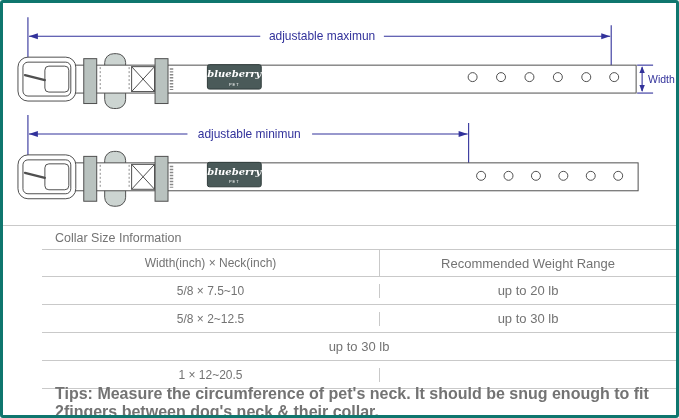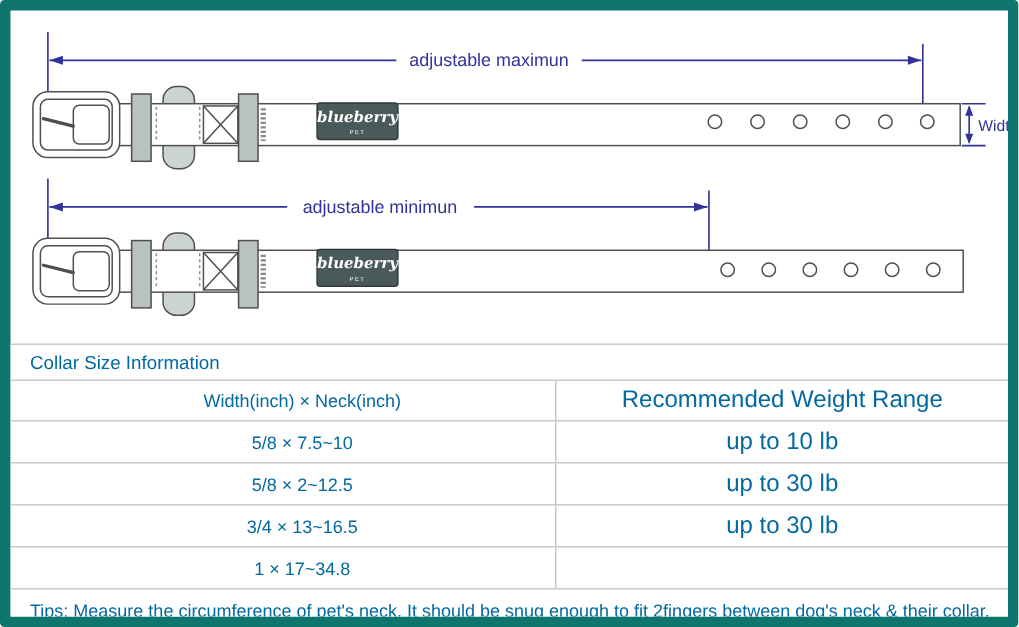--- a/index.html
+++ b/index.html
@@ -1,41 +1,41 @@
 <!DOCTYPE html>
 <html><head>
 <meta charset="utf-8">
 <style>
   html,body { margin:0; padding:0; background:#fff; }
   .stage {
     position:relative; width:679px; height:418px; box-sizing:border-box;
-    border:7px solid #0f766e; border-radius:3px; background:#fff; overflow:hidden;
+    border:3px solid #0f766e; border-radius:3px; background:#fff; overflow:hidden;
     font-family:"Liberation Sans", sans-serif;
   }
   svg.diagram { display:block; width:677px; height:222px; }
 
   
   .dimtext  { fill:#32329b; font:12px "Liberation Sans", sans-serif; }
   .widthtext{ fill:#32329b; font:10.5px "Liberation Sans", sans-serif; }
   .brandname{ fill:#ffffff; font:italic bold 10px "DejaVu Serif", serif; }
   .brandsub { fill:#ffffff; font:4px "Liberation Sans", sans-serif; letter-spacing:1px; }
 
   
   .sizetable { position:absolute; left:0; right:0; top:222px; border-top:1px solid #c9c9c9;
-               color:#0369a1; background:#fff; }
+               color:#737373; background:#fff;padding-left:39px; }
   .t-title { height:23px; display:flex; align-items:center; padding-left:13px;
              font-size:12.5px; border-bottom:1px solid #c9c9c9; }
   .trow { display:flex; border-bottom:1px solid #c9c9c9; }
   .trow .c1 { width:338px; box-sizing:border-box; border-right:1px solid #c9c9c9;
-              display:flex; align-items:center; justify-content:center; font-size:12px;margin-left:26px; }
-  .trow .c2 { flex:1; display:flex; align-items:center; justify-content:center; font-size:16px; }
+              display:flex; align-items:center; justify-content:center; font-size:12px; }
+  .trow .c2 { flex:1; display:flex; align-items:center; justify-content:center; font-size:13px; }
   .t-head { height:26px; }
-  .t-data { height:27px; }
+  .t-data { height:27px;align-items:center; }
   .t-tips { height:28px; display:flex; align-items:center; padding-left:13px;
-            font-size:12px; }
+            font-size:16px;font-weight:bold; }
 </style>
 </head>
 <body>
 
 <div class="stage">
 
   <svg class="diagram" viewBox="0 0 679 222">
 
     <g>
 
@@ -153,29 +153,28 @@
   <div class="sizetable">
     <div class="t-title">Collar Size Information</div>
 
     <div class="trow t-head">
       <div class="c1">Width(inch) × Neck(inch)</div>
       <div class="c2">Recommended Weight Range</div>
     </div>
 
     <div class="trow t-data">
       <div class="c1">5/8 × 7.5~10</div>
-      <div class="c2">up to 10 lb</div>
+      <div class="c2">up to 20 lb</div>
     </div>
     <div class="trow t-data">
       <div class="c1">5/8 × 2~12.5</div>
       <div class="c2">up to 30 lb</div>
     </div>
     <div class="trow t-data">
-      <div class="c1">3/4 × 13~16.5</div>
       <div class="c2">up to 30 lb</div>
     </div>
     <div class="trow t-data">
-      <div class="c1">1 × 17~34.8</div>
+      <div class="c1">1 × 12~20.5</div>
     </div>
 
     <div class="t-tips">Tips: Measure the circumference of pet's neck. It should be snug enough to fit 2fingers between dog's neck &amp; their collar.</div>
   </div>
 </div>
 
 </body></html>

